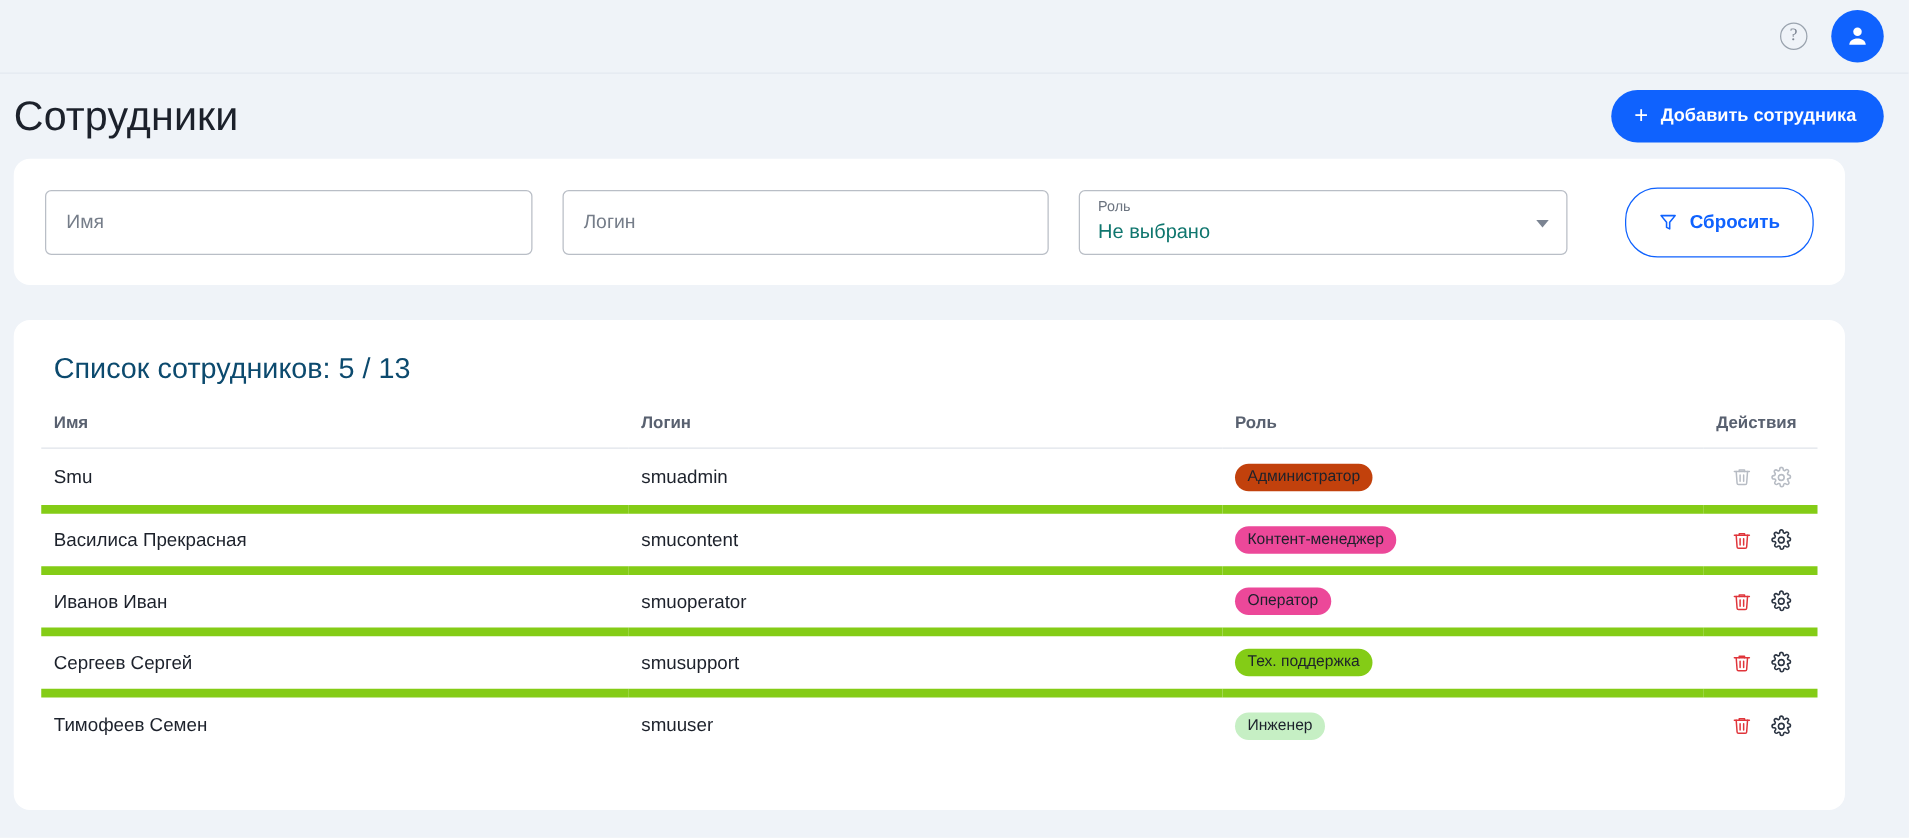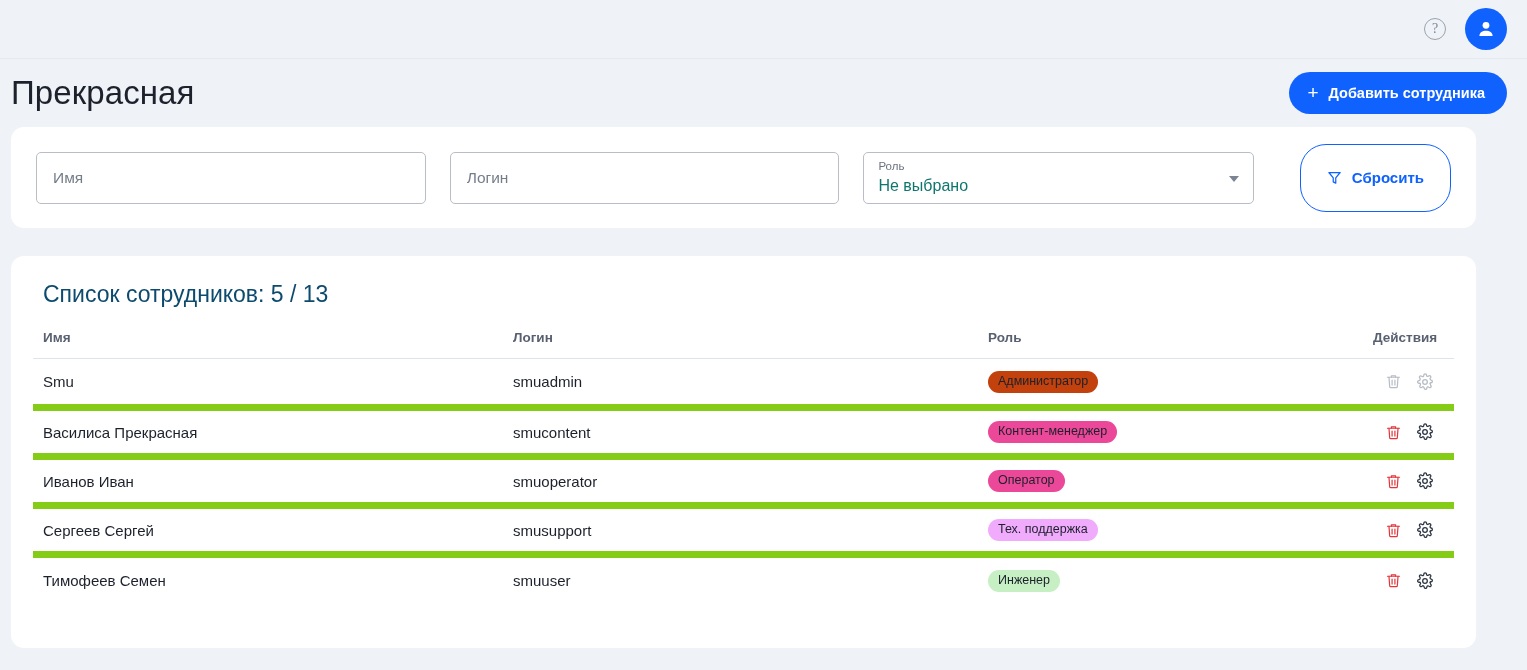--- a/index.html
+++ b/index.html
@@ -77,21 +77,21 @@
   }
   .select-label { font-size: 11.5px; color: #6c7480; line-height: 14px; }
   .select-value { font-size: 16px; color: #0f766e; line-height: 24px; margin-top: 1px; }
   .caret {
     position: absolute; right: 14px; top: 50%; margin-top: -2px;
     width: 0; height: 0; border-left: 5px solid transparent;
     border-right: 5px solid transparent; border-top: 6px solid #7b8492;
   }
 
   .btn-reset {
-    margin-left: 22px; height: 68px; border: 1.4px solid #0f62fe; border-radius: 26px;
+    margin-left: 22px; height: 56px; border: 1.4px solid #0f62fe; border-radius: 26px;
     background: #fff; color: #0f62fe; font-size: 15px; font-weight: 700;
     padding: 0 26px; display: flex; align-items: center; gap: 10px; cursor: pointer;
     font-family: "Liberation Sans", sans-serif; white-space: nowrap;
   }
 
   
   .table-card {
     position: absolute; left: 11px; top: 256px; width: 1465px; height: 392px;
     background: #fff; border-radius: 13px; padding: 0 22px;
   }
@@ -134,21 +134,21 @@
     <div class="help-icon">?</div>
     <div class="avatar">
       <svg width="22" height="22" viewBox="0 0 24 24" fill="#ffffff">
         <circle cx="12" cy="8" r="3.7"></circle>
         <path d="M4.8 19.5c0-3.6 3.3-5.6 7.2-5.6s7.2 2 7.2 5.6z"></path>
       </svg>
     </div>
   </div>
 
   <div class="header">
-    <div class="page-title">Прекрасная</div>
+    <div class="page-title">Сотрудники</div>
     <button class="btn-add">
       <span class="plus-icon">+</span>
       <span>Добавить сотрудника</span>
     </button>
   </div>
 
   <div class="filter-card">
 
     <div class="field name">
       <input type="text" placeholder="Имя" style="">
@@ -235,21 +235,21 @@
               </span><span class="icon-btn">
                 <svg width="18" height="18" viewBox="0 0 24 24" fill="none" stroke="#2b3442" stroke-width="1.7" stroke-linecap="round" stroke-linejoin="round">
                   <circle cx="12" cy="12" r="3.1"></circle>
                   <path d="M19.3 14.6a1.5 1.5 0 0 0 .3 1.65l.05.05a1.82 1.82 0 1 1-2.57 2.57l-.05-.05a1.5 1.5 0 0 0-1.65-.3 1.5 1.5 0 0 0-.9 1.37V20a1.82 1.82 0 1 1-3.64 0v-.09A1.5 1.5 0 0 0 9.9 18.5a1.5 1.5 0 0 0-1.65.3l-.05.05a1.82 1.82 0 1 1-2.57-2.57l.05-.05a1.5 1.5 0 0 0 .3-1.65 1.5 1.5 0 0 0-1.37-.9H4a1.82 1.82 0 1 1 0-3.64h.09A1.5 1.5 0 0 0 5.5 8.7a1.5 1.5 0 0 0-.3-1.65l-.05-.05a1.82 1.82 0 1 1 2.57-2.57l.05.05a1.5 1.5 0 0 0 1.65.3h.07a1.5 1.5 0 0 0 .9-1.37V3a1.82 1.82 0 1 1 3.64 0v.09a1.5 1.5 0 0 0 .9 1.37 1.5 1.5 0 0 0 1.65-.3l.05-.05a1.82 1.82 0 1 1 2.57 2.57l-.05.05a1.5 1.5 0 0 0-.3 1.65v.07a1.5 1.5 0 0 0 1.37.9H20a1.82 1.82 0 1 1 0 3.64h-.09a1.5 1.5 0 0 0-1.37.9z"></path>
                 </svg>
               </span></td>
           </tr>
           <tr>
             <td>Сергеев Сергей</td>
             <td>smusupport</td>
-            <td><span class="badge" style="background: #f0abfc;">Тех. поддержка</span></td>
+            <td><span class="badge" style="background: #84cc16;">Тех. поддержка</span></td>
             <td class="actions"><span class="icon-btn">
                 <svg width="17" height="17" viewBox="0 0 24 24" fill="none" stroke="#e0353b" stroke-width="1.7" stroke-linecap="round" stroke-linejoin="round">
                   <path d="M3.5 6h17"></path>
                   <path d="M9 6V4.2h6V6"></path>
                   <path d="M5.6 6l1 13.2a1.6 1.6 0 0 0 1.6 1.5h7.6a1.6 1.6 0 0 0 1.6-1.5L18.4 6"></path>
                   <path d="M10 10v7M14 10v7"></path>
                 </svg>
               </span><span class="icon-btn">
                 <svg width="18" height="18" viewBox="0 0 24 24" fill="none" stroke="#2b3442" stroke-width="1.7" stroke-linecap="round" stroke-linejoin="round">
                   <circle cx="12" cy="12" r="3.1"></circle>

